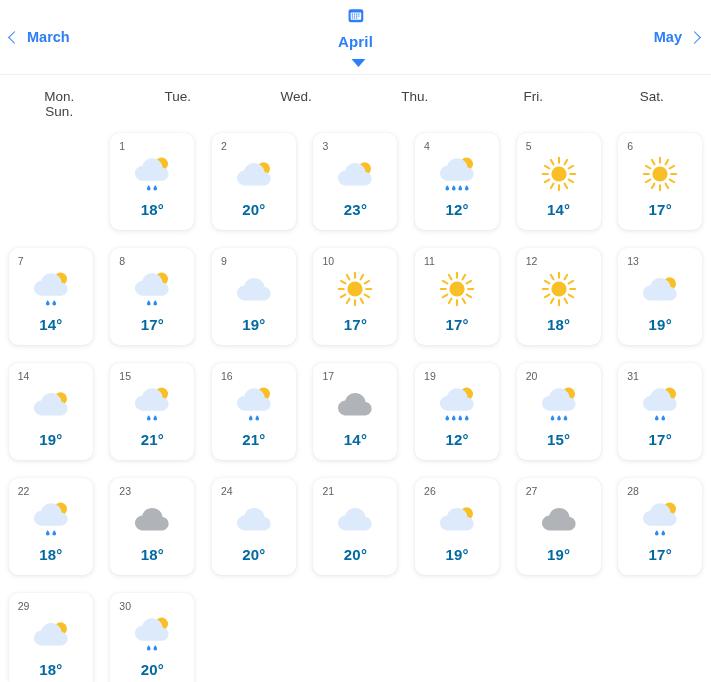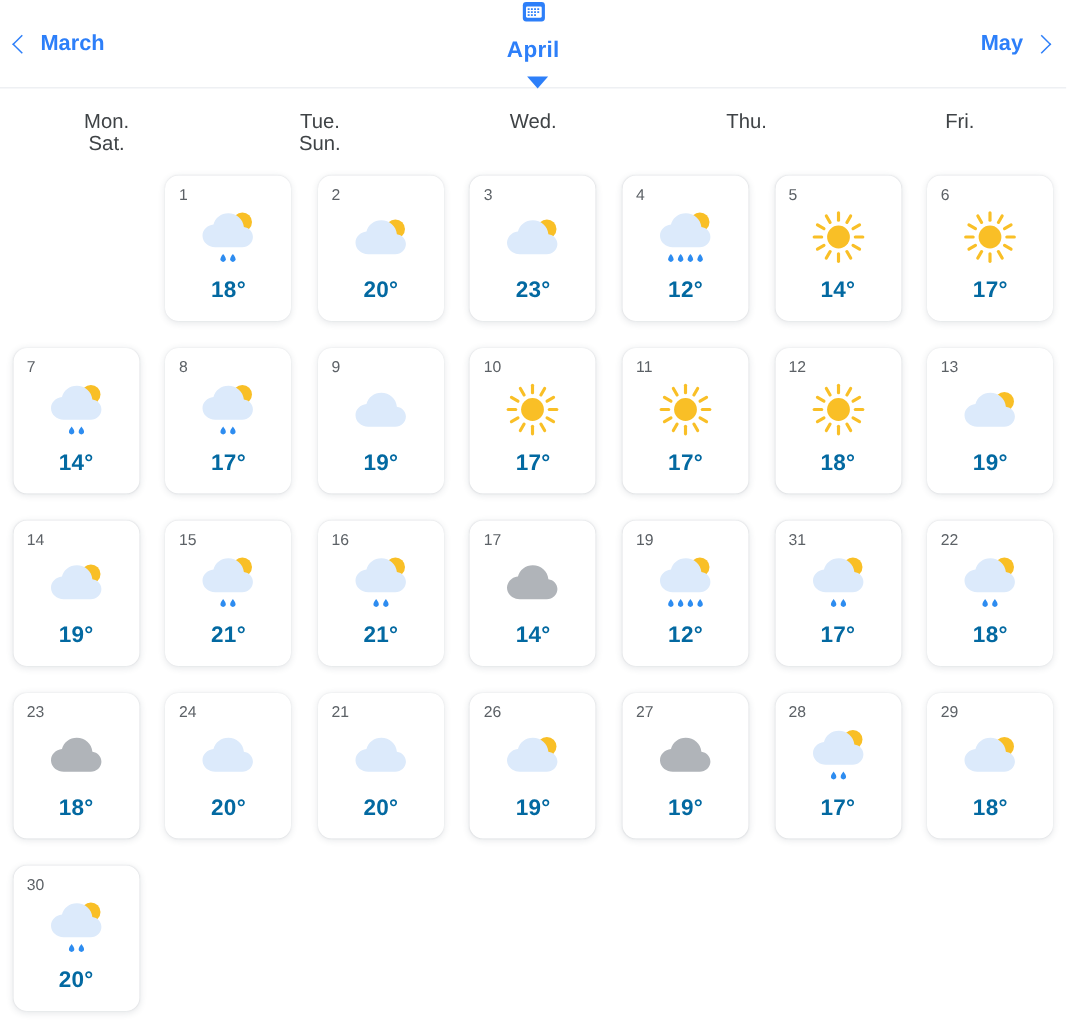--- a/index.html
+++ b/index.html
@@ -15,21 +15,21 @@
     width: 711px;
     height: 682px;
     background: #ffffff;
     border-radius: 12px;
     overflow: hidden;
   }
 
   
   .header {
     position: relative;
-    height: 59px;
+    height: 75px;
     border-bottom: 1px solid #eef0f3;
     display: flex;
     align-items: center;
     padding-left: 40px;
   }
   .nav-prev, .nav-next {
     position: absolute;
     display: flex;
     align-items: center;
     gap: 8px;
@@ -73,21 +73,21 @@
     width: 0; height: 0;
     border-left: 7px solid transparent;
     border-right: 7px solid transparent;
     border-top: 8px solid #2d7ff9;
     margin-left: 6px;
   }
 
   
   .weekdays {
     display: grid;
-    grid-template-columns: repeat(5, 1fr);
+    grid-template-columns: repeat(6, 1fr);
     padding: 14px 0 6px 0;
   }
   .weekday {
     text-align: center;
     font-size: 13.5px;
     color: #3f4346;
     font-weight: 400;
   }
 
   
@@ -505,20 +505,37 @@
               <path d="M17.75 31.3 C15.35 34.4 15.35 36.0 17.75 36.6 C20.15 36.0 20.15 34.4 17.75 31.3 Z" fill="#2d8cf0"></path>
               <path d="M24.250000000000004 31.3 C21.850000000000005 34.4 21.850000000000005 36.0 24.250000000000004 36.6 C26.650000000000002 36.0 26.650000000000002 34.4 24.250000000000004 31.3 Z" fill="#2d8cf0"></path>
               <path d="M30.750000000000004 31.3 C28.350000000000005 34.4 28.350000000000005 36.0 30.750000000000004 36.6 C33.150000000000006 36.0 33.150000000000006 34.4 30.750000000000004 31.3 Z" fill="#2d8cf0"></path>
   </svg>
           </div>
           <div class="temp">12°</div>
         </div>
       </div>
       <div class="cell">
         <div class="card">
+          <div class="daynum">20</div>
+          <div class="icon-wrap">
+            <svg viewBox="0 0 42 40" width="42" height="40">
+    <g transform="translate(0,-2.2)">
+      <circle cx="30.6" cy="12.2" r="6.4" fill="#f9bf26"></circle>
+      <path d="M12.5 29 C7.8 29 4 25.6 4 21.4 C4 17.5 7.2 14.3 11.3 13.9 C12.4 9.6 16.4 6.4 21.2 6.4 C26.6 6.4 31.1 10.4 31.6 15.6 C35 16 37.6 18.8 37.6 22.2 C37.6 26 34.4 29 30.5 29 Z" fill="#dceafb"></path>
+    </g>
+    <path d="M14.5 31.3 C12.1 34.4 12.1 36.0 14.5 36.6 C16.9 36.0 16.9 34.4 14.5 31.3 Z" fill="#2d8cf0"></path>
+              <path d="M21.000000000000004 31.3 C18.600000000000005 34.4 18.600000000000005 36.0 21.000000000000004 36.6 C23.400000000000002 36.0 23.400000000000002 34.4 21.000000000000004 31.3 Z" fill="#2d8cf0"></path>
+              <path d="M27.500000000000004 31.3 C25.100000000000005 34.4 25.100000000000005 36.0 27.500000000000004 36.6 C29.900000000000002 36.0 29.900000000000002 34.4 27.500000000000004 31.3 Z" fill="#2d8cf0"></path>
+  </svg>
+          </div>
+          <div class="temp">15°</div>
+        </div>
+      </div>
+      <div class="cell">
+        <div class="card">
           <div class="daynum">31</div>
           <div class="icon-wrap">
             <svg viewBox="0 0 42 40" width="42" height="40">
     <g transform="translate(0,-2.2)">
       <circle cx="30.6" cy="12.2" r="6.4" fill="#f9bf26"></circle>
       <path d="M12.5 29 C7.8 29 4 25.6 4 21.4 C4 17.5 7.2 14.3 11.3 13.9 C12.4 9.6 16.4 6.4 21.2 6.4 C26.6 6.4 31.1 10.4 31.6 15.6 C35 16 37.6 18.8 37.6 22.2 C37.6 26 34.4 29 30.5 29 Z" fill="#dceafb"></path>
     </g>
     <path d="M17.75 31.3 C15.35 34.4 15.35 36.0 17.75 36.6 C20.15 36.0 20.15 34.4 17.75 31.3 Z" fill="#2d8cf0"></path>
               <path d="M24.25 31.3 C21.85 34.4 21.85 36.0 24.25 36.6 C26.65 36.0 26.65 34.4 24.25 31.3 Z" fill="#2d8cf0"></path>
   </svg>

